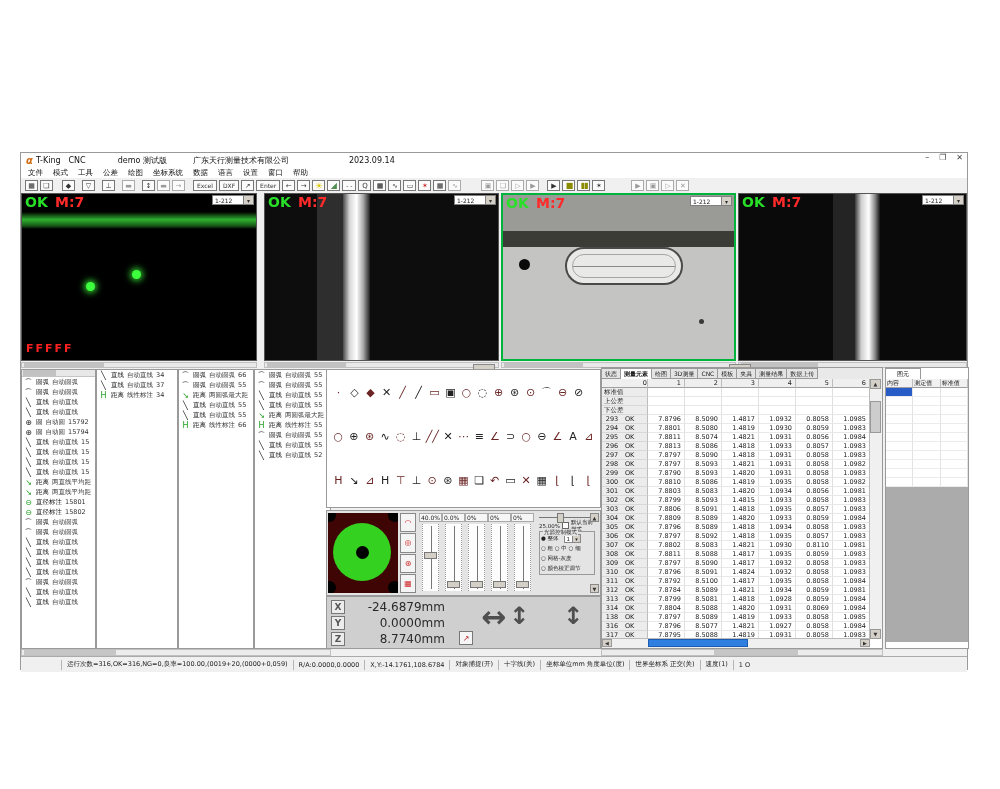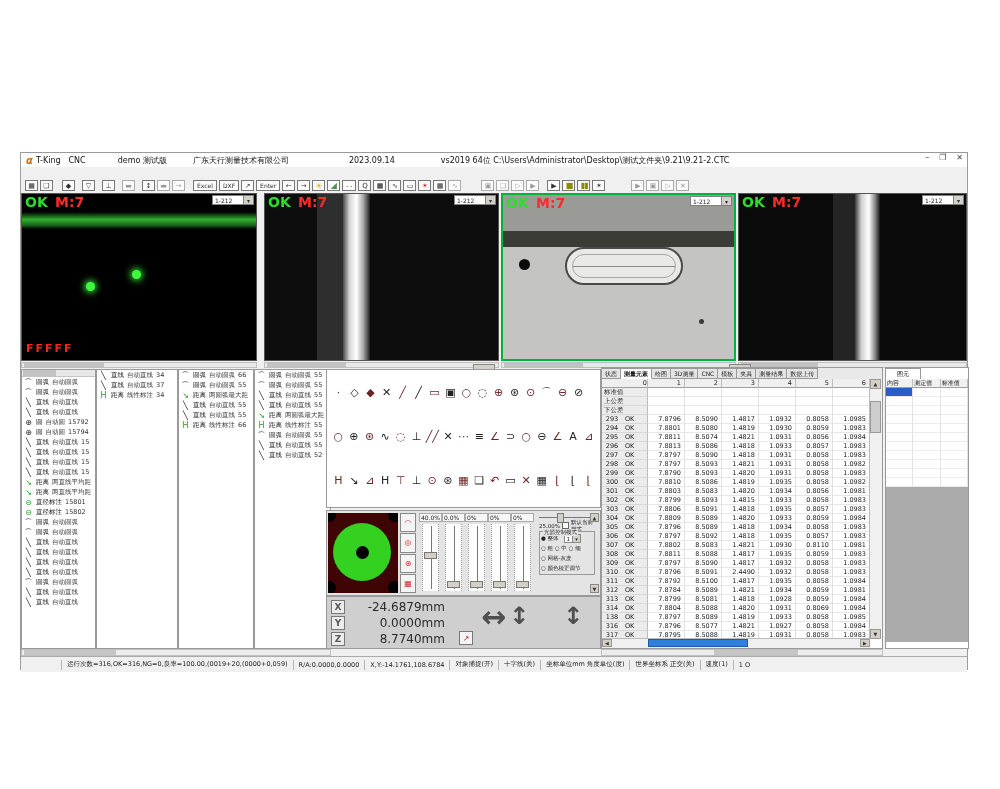--- a/index.html
+++ b/index.html
@@ -195,28 +195,41 @@
 
 <div class="win">
 
   <div class="titlebar">
     <span class="logo">α</span>
     <span class="tb-app">T-King</span>
     <span class="tb-sub">CNC</span>
     <span class="tb-demo">demo 测试版</span>
     <span class="tb-co">广东天行测量技术有限公司</span>
     <span class="tb-date">2023.09.14</span>
-    <span class="tb-path">vs2019 64位  C:\Users\Administrator\Desktop\测试文件夹\9.21\9.21-2.CTC</span>
     <span class="wbtns">
       <span class="wbtn">–</span>
       <span class="wbtn">❐</span>
       <span class="wbtn">✕</span>
     </span>
   </div>
 
+  <div class="menubar">
+
+  <span class="menu-item">文件</span>
+      <span class="menu-item">模式</span>
+      <span class="menu-item">工具</span>
+      <span class="menu-item">公差</span>
+      <span class="menu-item">绘图</span>
+      <span class="menu-item">坐标系统</span>
+      <span class="menu-item">数据</span>
+      <span class="menu-item">语言</span>
+      <span class="menu-item">设置</span>
+      <span class="menu-item">窗口</span>
+      <span class="menu-item">帮助</span>
+    </div>
 
   <div class="toolbar">
       <span class="tb-btn">▦</span>
       <span class="tb-btn">❏</span>
       <span class="tb-sp" style="width: 5px;"></span>
       <span class="tb-btn">◆</span>
       <span class="tb-sp" style="width: 3px;"></span>
       <span class="tb-btn">▽</span>
       <span class="tb-sp" style="width: 3px;"></span>
       <span class="tb-btn">⊥</span>
@@ -984,21 +997,21 @@
             <span class="g-cell">0.8058</span>
             <span class="g-cell">1.0983</span>
           </div>
           <div class="g-row">
             <span class="g-lbl">
               <span class="rid">310</span>
               <span class="rst">OK</span>
             </span>
             <span class="g-cell">7.8796</span>
             <span class="g-cell">8.5091</span>
-            <span class="g-cell">2.4490</span>
+            <span class="g-cell">1.4824</span>
             <span class="g-cell">1.0932</span>
             <span class="g-cell">0.8058</span>
             <span class="g-cell">1.0983</span>
           </div>
           <div class="g-row">
             <span class="g-lbl">
               <span class="rid">311</span>
               <span class="rst">OK</span>
             </span>
             <span class="g-cell">7.8792</span>

